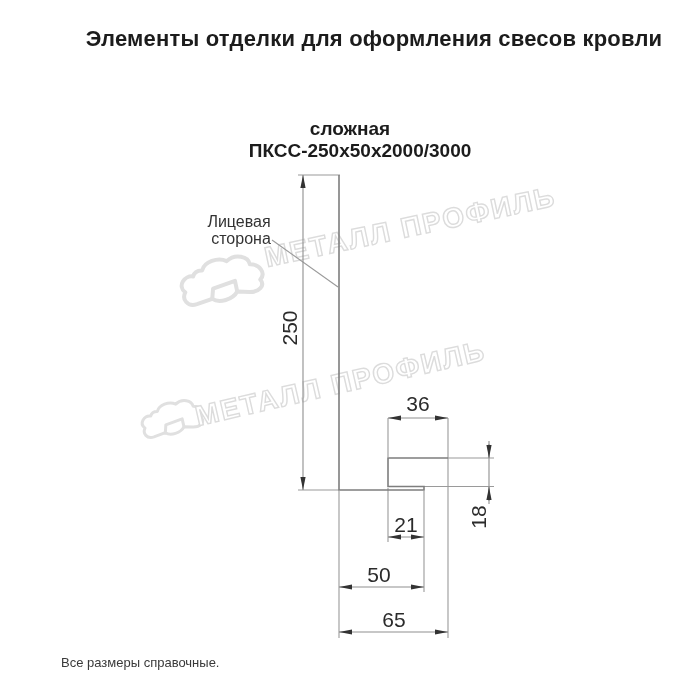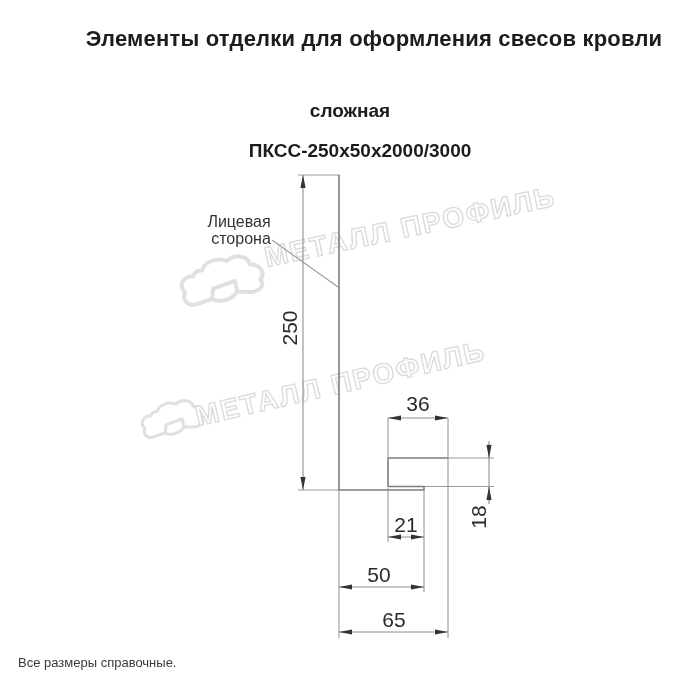--- a/index.html
+++ b/index.html
@@ -3,25 +3,25 @@
 <meta charset="utf-8">
 <style>
   html,body{margin:0;padding:0;background:#ffffff;}
   .page{
     position:relative;width:700px;height:700px;background:#ffffff;
     font-family:"Liberation Sans", sans-serif;overflow:hidden;
   }
   .hdr{position:absolute;left:0;right:0;text-align:center;color:#1c1c1c;font-weight:bold;}
   .hdr.title{top:26px;font-size:22px;letter-spacing:.2px;padding-left:48px;}
   .hdr.sub1{top:80px;font-size:19px;}
-  .hdr.sub2{top:100px;font-size:19px;}
+  .hdr.sub2{top:118px;font-size:19px;}
   .hdr.code{top:140px;font-size:19px;padding-left:20px;}
   .draw{position:absolute;left:0;top:160px;}
   .foot{position:absolute;left:18px;color:#3a3a3a;font-size:13px;line-height:1.45;}
-  .foot.n1{top:654px;}
+  .foot.n1{top:654px;margin-left:43px;}
   .foot.n2{top:673px;}
   svg text.dim{fill:#2b2b2b;font-size:21px;font-family:"Liberation Sans",sans-serif;}
   svg text.lbl{fill:#333333;font-size:16px;font-family:"Liberation Sans",sans-serif;}
   svg text.wm{
     font-family:"Liberation Sans",sans-serif;font-weight:bold;font-size:28px;letter-spacing:2px;
     fill:#ffffff;stroke:#dcdcdc;stroke-width:1.4px;
   }
   .pl{stroke:#7e7e7e;stroke-width:1.6;fill:none;}           
   .xl{stroke:#9a9a9a;stroke-width:1.1;fill:none;}           
   .dl{stroke:#8f8f8f;stroke-width:1.1;fill:none;}           

